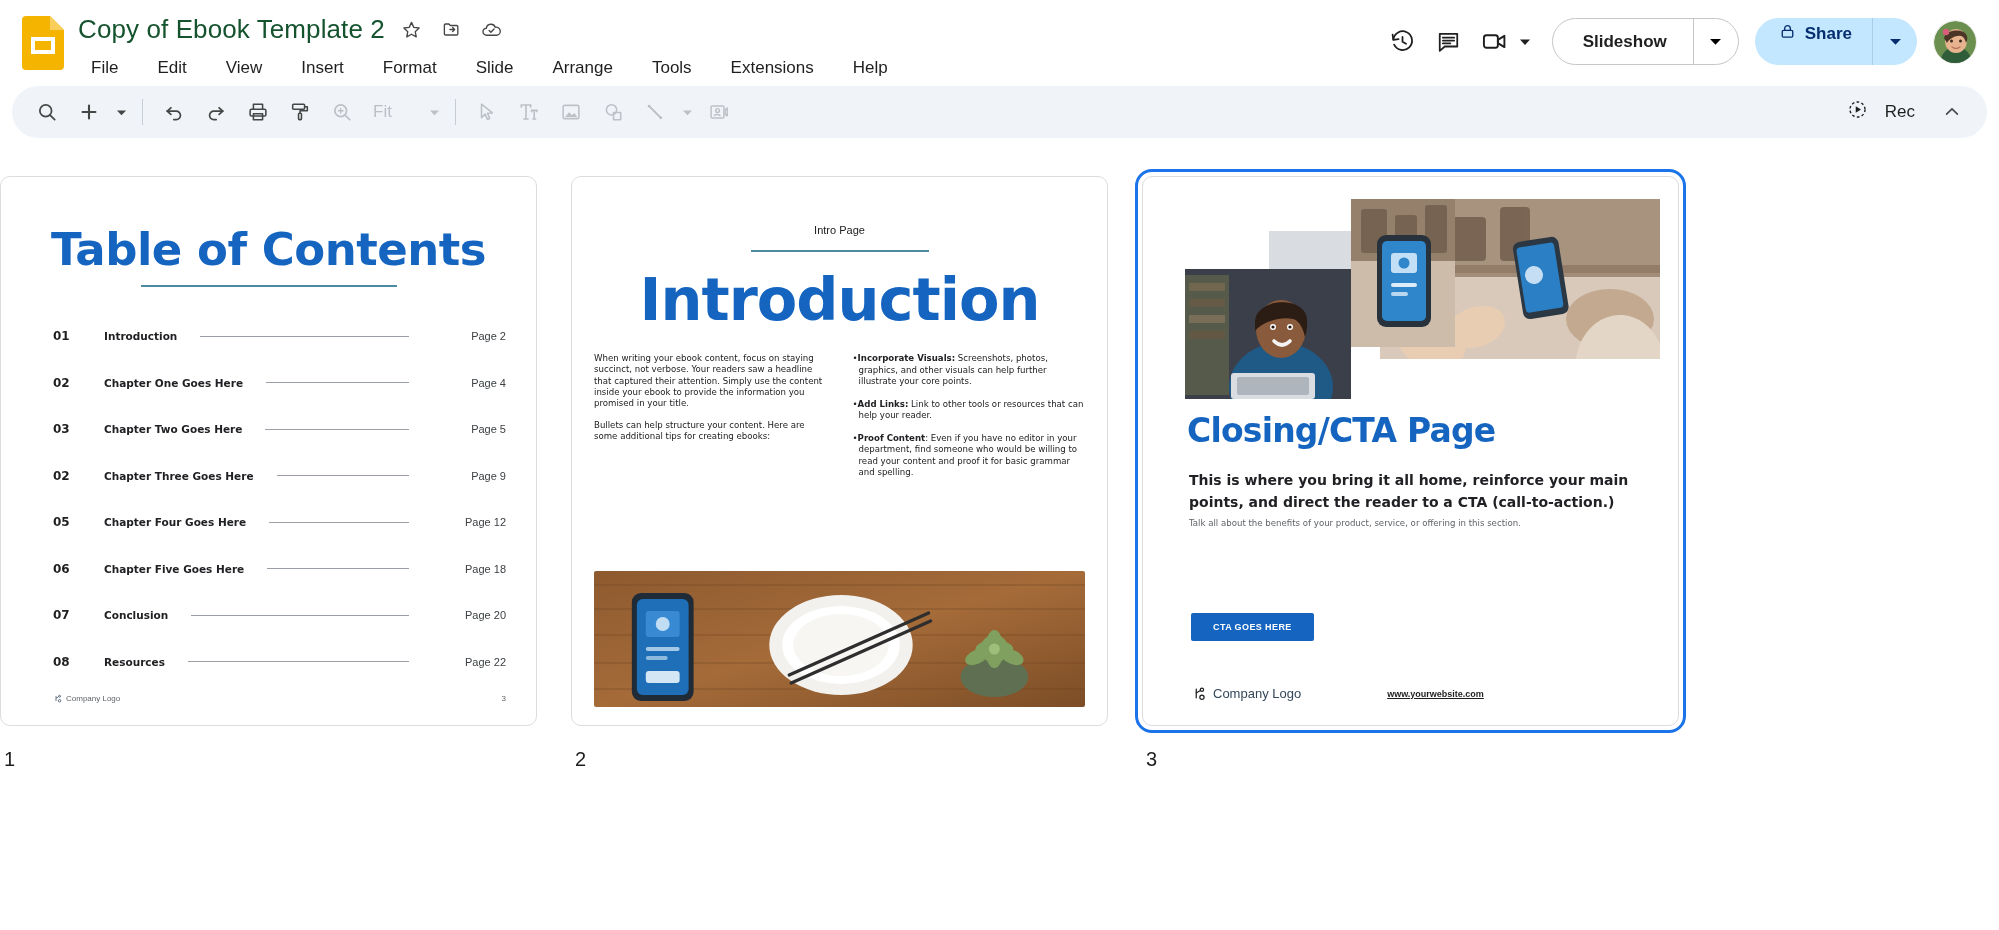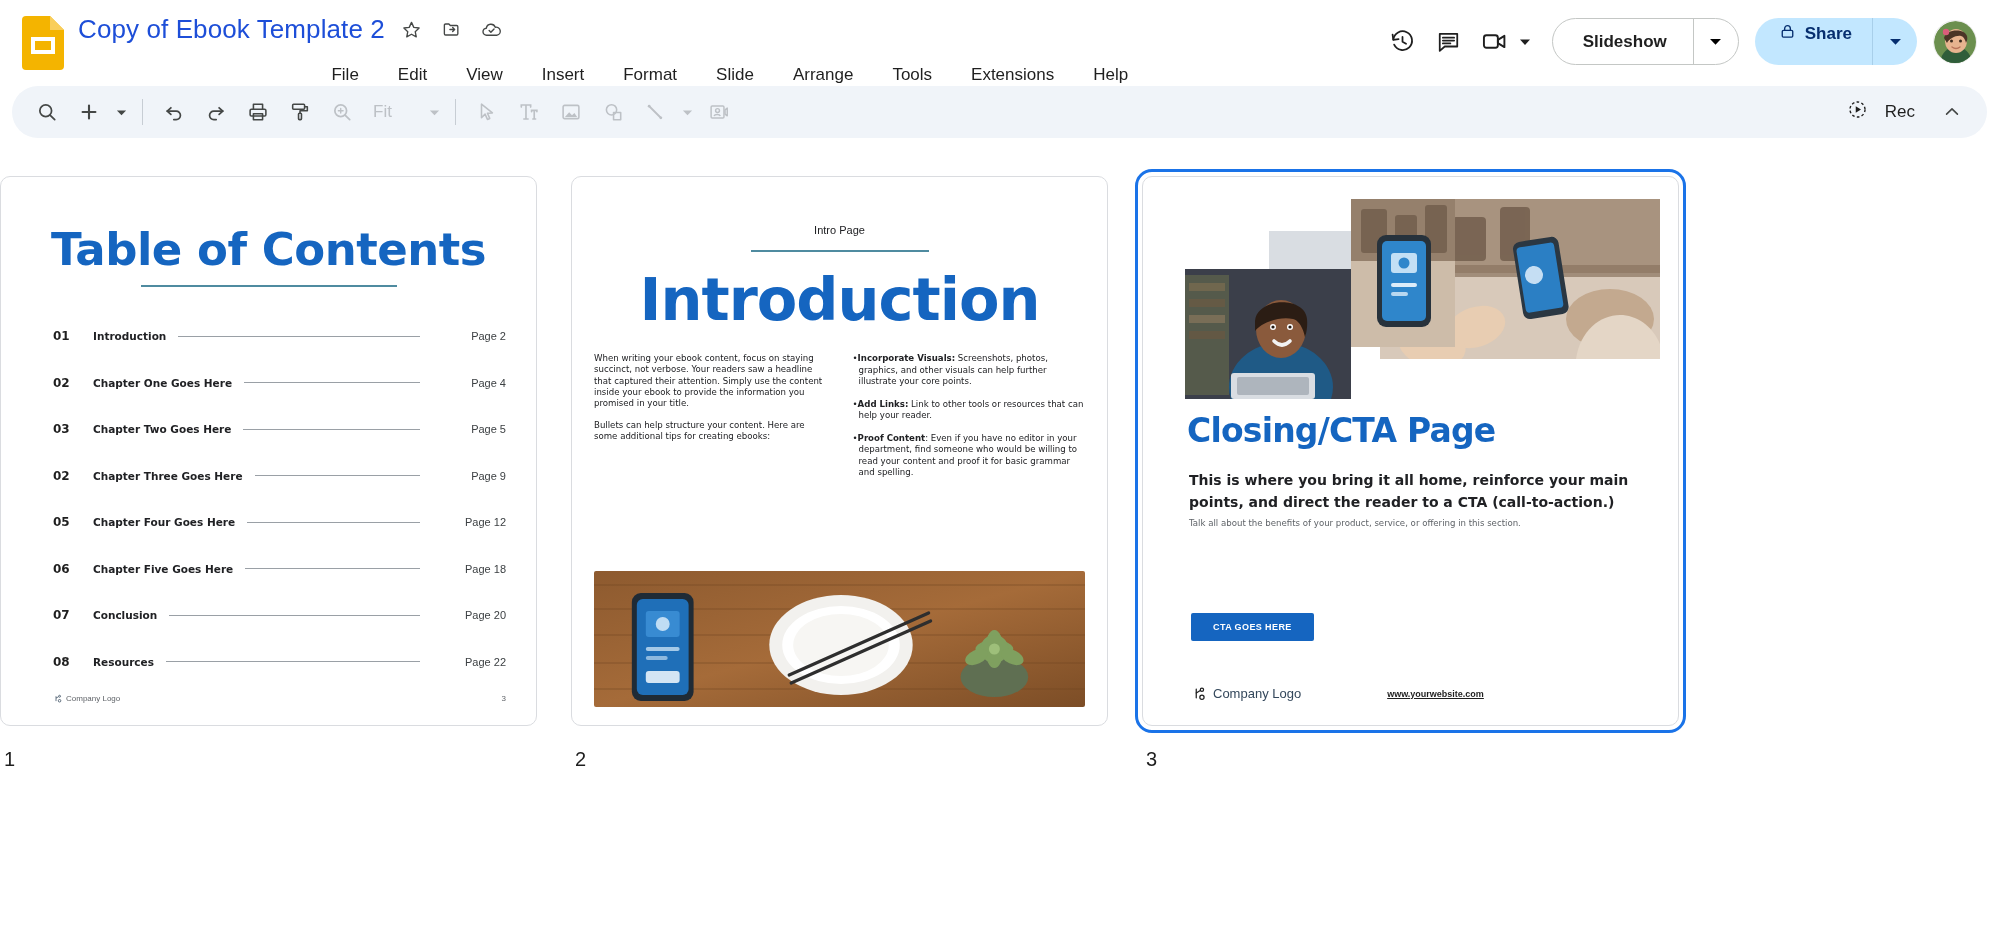--- a/index.html
+++ b/index.html
@@ -30,36 +30,35 @@
   }
   .app-icon svg { display: block; }
 
   .title-block { flex: 1 1 auto; min-width: 0; padding-top: 2px; }
   .title-row {
     display: flex; align-items: center; gap: 14px;
     height: 34px;
   }
   .doc-title {
     font-size: 26px;
-    color: #1d4ed8;
+    color: #14532d;
     letter-spacing: .1px;
     white-space: nowrap;
   }
   .title-icon {
     width: 26px; height: 26px;
     display: inline-flex; align-items: center; justify-content: center;
     color: #444746;
     cursor: pointer;
   }
   .menu-row {
     display: flex; align-items: center;
     gap: 17px;
-    margin-top: 16px;
+    margin-top: 9px;
     margin-left: 2px;
-    justify-content: center;
   }
   .menu-item {
     font-size: 17px;
     color: #1f1f1f;
     padding: 3px 11px;
     border-radius: 5px;
     cursor: pointer;
     white-space: nowrap;
   }
 
@@ -231,21 +230,21 @@
   .s1-rule {
     position: absolute; left: 50%; top: 108px;
     transform: translateX(-50%);
     width: 256px; height: 2px;
     background: #4f8ba0;
   }
   .s1-list { position: absolute; left: 52px; right: 30px; top: 136px; }
   .s1-row {
     display: flex; align-items: center;
     height: 46.5px;
-    gap: 0;
+    gap: 11px;
   }
   .s1-num {
     width: 40px;
     font-family: "DejaVu Sans", sans-serif;
     font-size: 12px; font-weight: bold;
     color: #1f1f1f;
     flex: 0 0 auto;
   }
   .s1-label {
     font-family: "DejaVu Sans", sans-serif;

